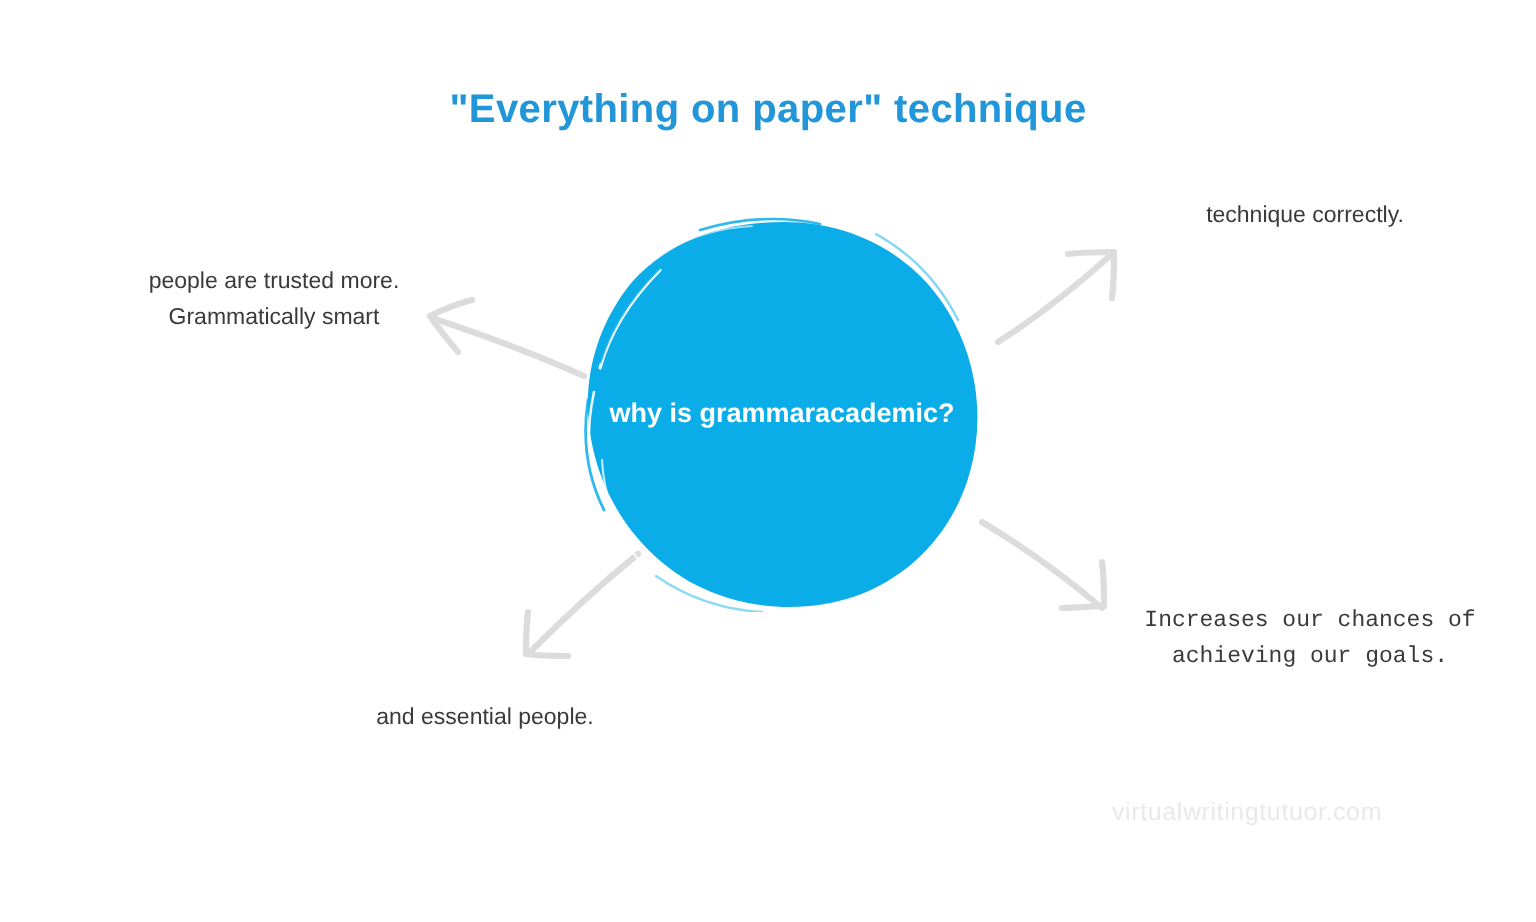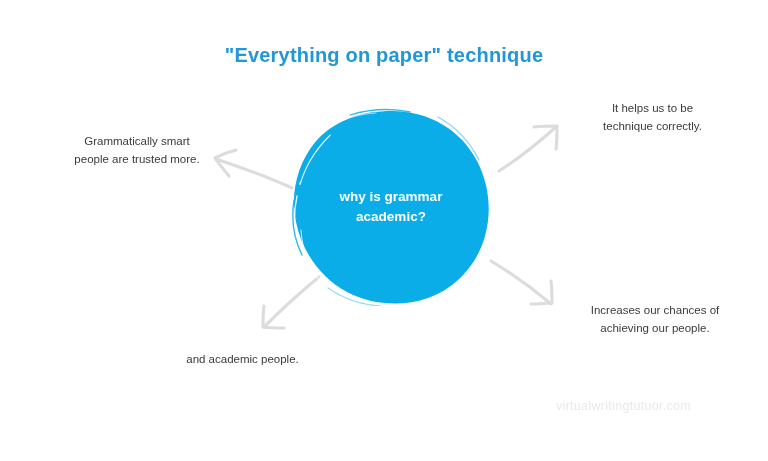--- a/index.html
+++ b/index.html
@@ -46,41 +46,40 @@
   }
   .circle-label {
     position: absolute;
     left: 0;
     top: 0;
     width: 206px;
     height: 198px;
     display: flex;
     align-items: center;
     justify-content: center;
-    flex-direction: column;
     color: #ffffff;
     font-size: 13.5px;
     font-weight: bold;
     line-height: 1.45;
     text-align: center;
     pointer-events: none;
   }
 
   
   .callout {
     position: absolute;
     font-size: 11.5px;
     line-height: 1.55;
     color: #3a3a3a;
     text-align: center;
     white-space: nowrap;
   }
   .callout-tr { left: 560px; top: 100px; width: 185px; }
   .callout-tl { left: 42px;  top: 133px; width: 190px; }
-  .callout-br { left: 560px; top: 302px; width: 190px; }
+  .callout-br { left: 560px; top: 302px; width: 190px; font-family: Liberation Mono, monospace; }
   .callout-bl { left: 145px; top: 351px; width: 195px; }
 
   
   .arrows {
     position: absolute;
     left: 0;
     top: 0;
     width: 768px;
     height: 461px;
     pointer-events: none;
@@ -158,33 +157,32 @@
         <path d="M40,180 C56,191 74,197 93,198" stroke-width="1.2" opacity="0.55"></path>
       </g>
     </svg>
     <div class="circle-label">
       <span>why is grammar</span>
       <span>academic?</span>
     </div>
   </div>
 
   <div class="callout callout-tr">
-    <div>It helps us to be</div>
     <div>technique correctly.</div>
   </div>
 
   <div class="callout callout-tl">
+    <div>people are trusted more.</div>
     <div>Grammatically smart</div>
-    <div>people are trusted more.</div>
   </div>
 
   <div class="callout callout-br">
     <div>Increases our chances of</div>
-    <div>achieving our people.</div>
+    <div>achieving our goals.</div>
   </div>
 
   <div class="callout callout-bl">
-    <div>and academic people.</div>
+    <div>and essential people.</div>
   </div>
 
   <div class="watermark">virtualwritingtutuor.com</div>
 
 </div>
 
 </body></html>

